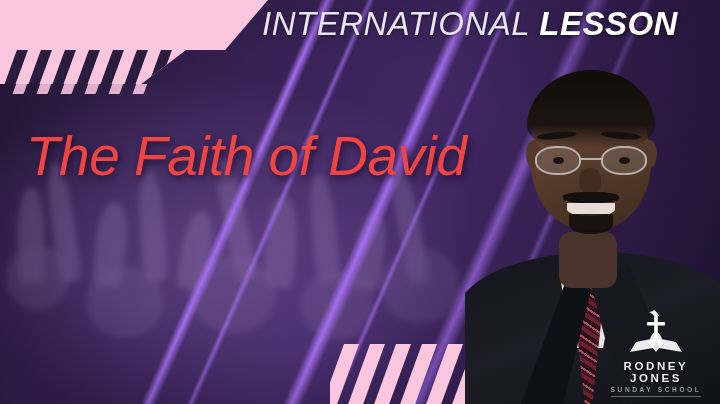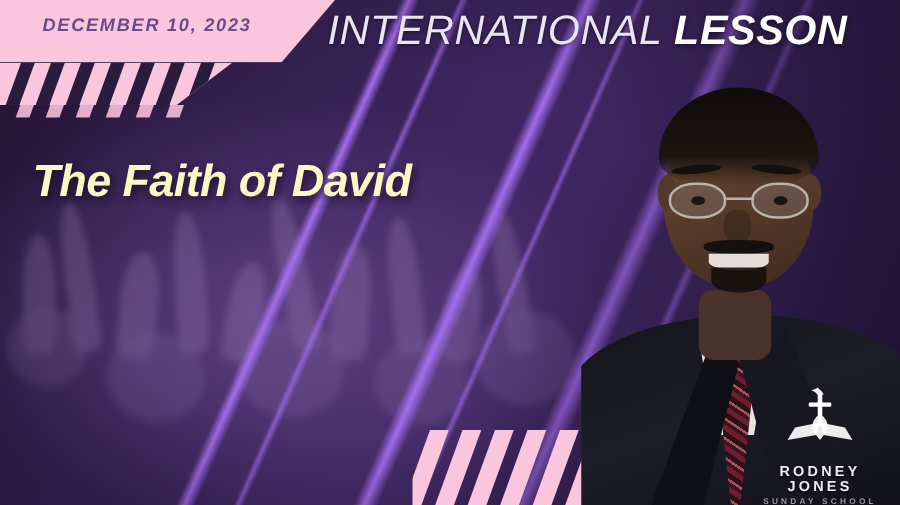--- a/index.html
+++ b/index.html
@@ -77,22 +77,22 @@
   }
   .ht-bold{
     font-style:italic;font-weight:bold;color:#ffffff;letter-spacing:.5px;
     text-shadow:0 1px 4px rgba(0,0,0,.55);
     text-align:center;
   }
 
   
   .main-title{
     position:absolute;left:26px;top:124px;z-index:7;white-space:nowrap;
-    font-size:36px;font-weight:bold;font-style:italic;letter-spacing:-.5px;
-    color:#fef9c3;
+    font-size:55px;font-weight:normal;font-style:italic;letter-spacing:-.5px;
+    color:#ef4444;
     text-shadow:2px 3px 7px rgba(20,8,35,.75);
   }
   .scripture{
     position:absolute;left:112px;top:209px;z-index:7;white-space:nowrap;
     font-size:19px;font-weight:bold;font-style:italic;letter-spacing:1.3px;
     color:#efe9f6;text-shadow:1px 2px 5px rgba(20,8,35,.8);
   }
 
   
   .stripes-bottom{
@@ -163,21 +163,21 @@
   .mustache{position:absolute;left:98px;top:192px;width:56px;height:11px;background:#14100d;border-radius:42%;}
   .mouth{position:absolute;left:102px;top:203px;width:48px;height:13px;background:#e6ddd6;border-radius:0 0 50% 50%;}
   .chin-beard{position:absolute;left:104px;top:214px;width:44px;height:20px;background:#150f0c;border-radius:0 0 48% 48%;opacity:.9;}
 
   
   .logo{position:absolute;left:600px;top:308px;width:112px;height:88px;z-index:10;text-align:center;}
   .logo-mark{position:relative;width:112px;height:48px;}
   .logo-mark svg{position:absolute;left:50%;top:0;transform:translateX(-50%);}
   .logo-name{
     font-size:11.5px;letter-spacing:2.6px;font-weight:bold;color:#efeaf2;
-    text-shadow:0 1px 2px rgba(0,0,0,.8);margin-top:16px;
+    text-shadow:0 1px 2px rgba(0,0,0,.8);margin-top:4px;
   }
   .logo-sub{
     font-size:6.6px;letter-spacing:2.6px;font-weight:bold;color:#9b93a6;margin-top:2px;
   }
   .logo-rule{width:90px;height:1px;background:rgba(210,200,220,.45);margin:3px auto 0;}
 </style>
 </head>
 <body>
 
 <div id="poster">
@@ -207,21 +207,20 @@
     <i style="left:300px;top:-150px;width:8px;height:600px;opacity:.7;"></i>
     <i style="left:392px;top:-140px;width:18px;height:600px;"></i>
     <i style="left:438px;top:-120px;width:7px;height:560px;opacity:.65;"></i>
     <i style="left:520px;top:-160px;width:22px;height:620px;opacity:.8;"></i>
     <i style="left:576px;top:-150px;width:10px;height:600px;opacity:.55;"></i>
   </div>
   <div class="dark-diag"></div>
   <div class="vignette"></div>
 
   <div class="pink-banner"></div>
-  <div class="date-text">DECEMBER 10, 2023</div>
 
   <div class="stripes-top">
     <i style="left:10px;"></i>
       <i style="left:34px;"></i>
       <i style="left:58px;"></i>
     <i style="left:82px;"></i>
       <i style="left:106px;"></i>
       <i style="left:130px;"></i>
     <i style="left:154px;"></i>
   </div>

